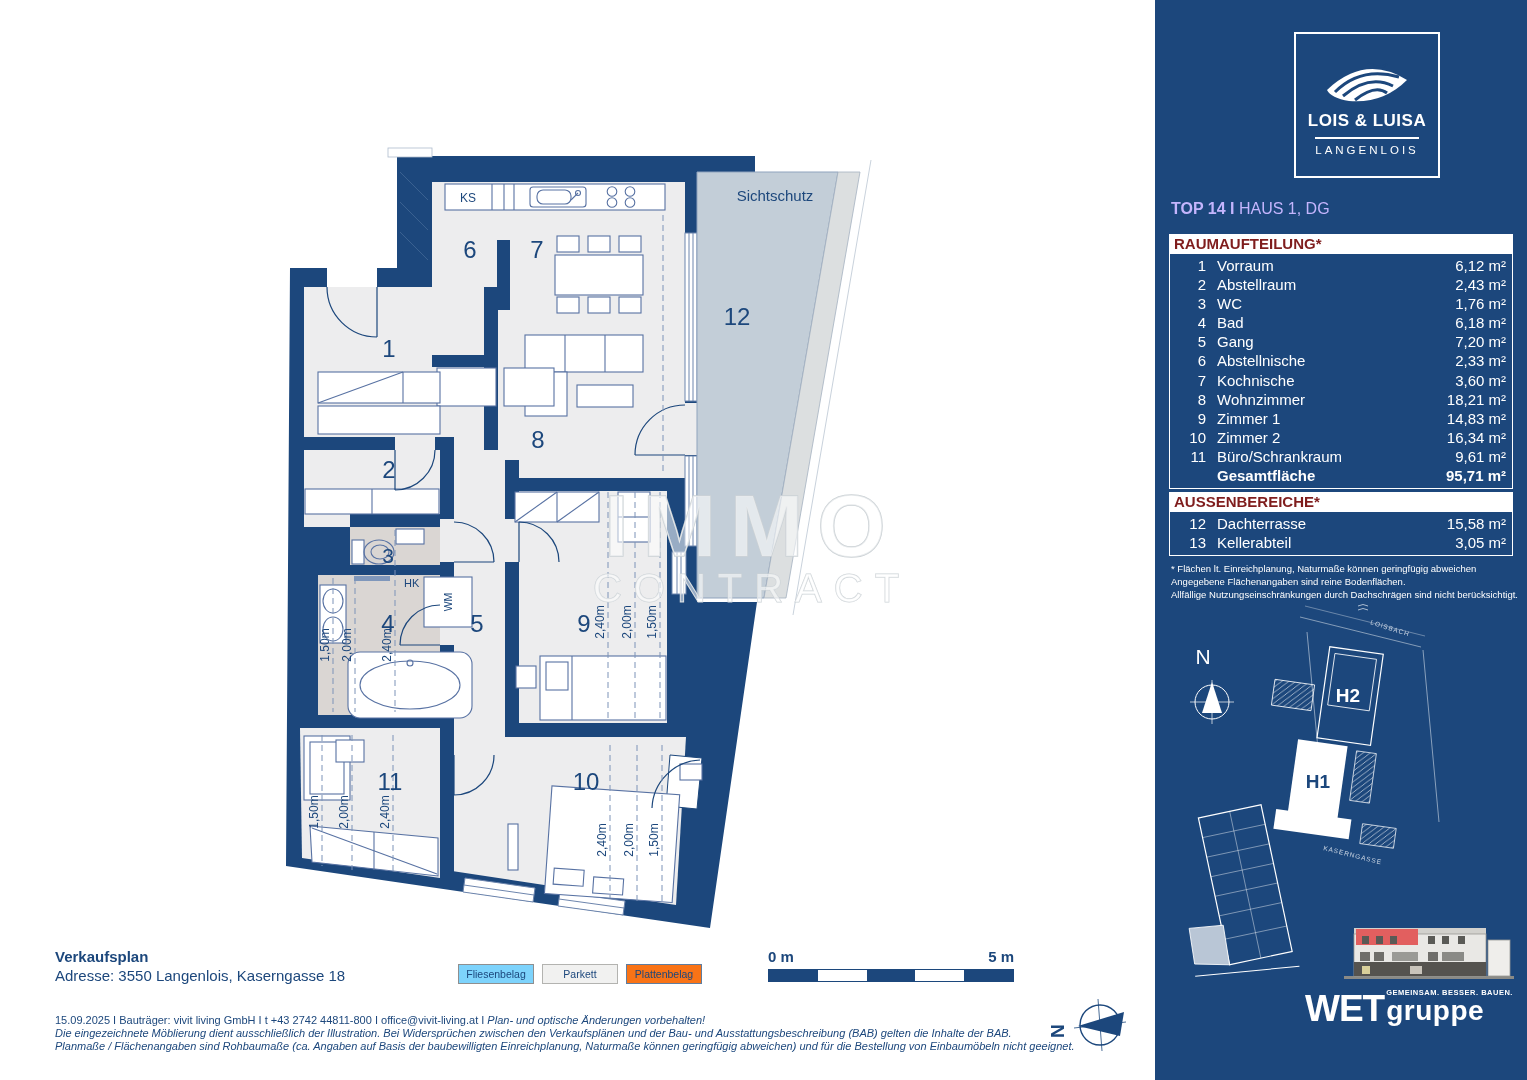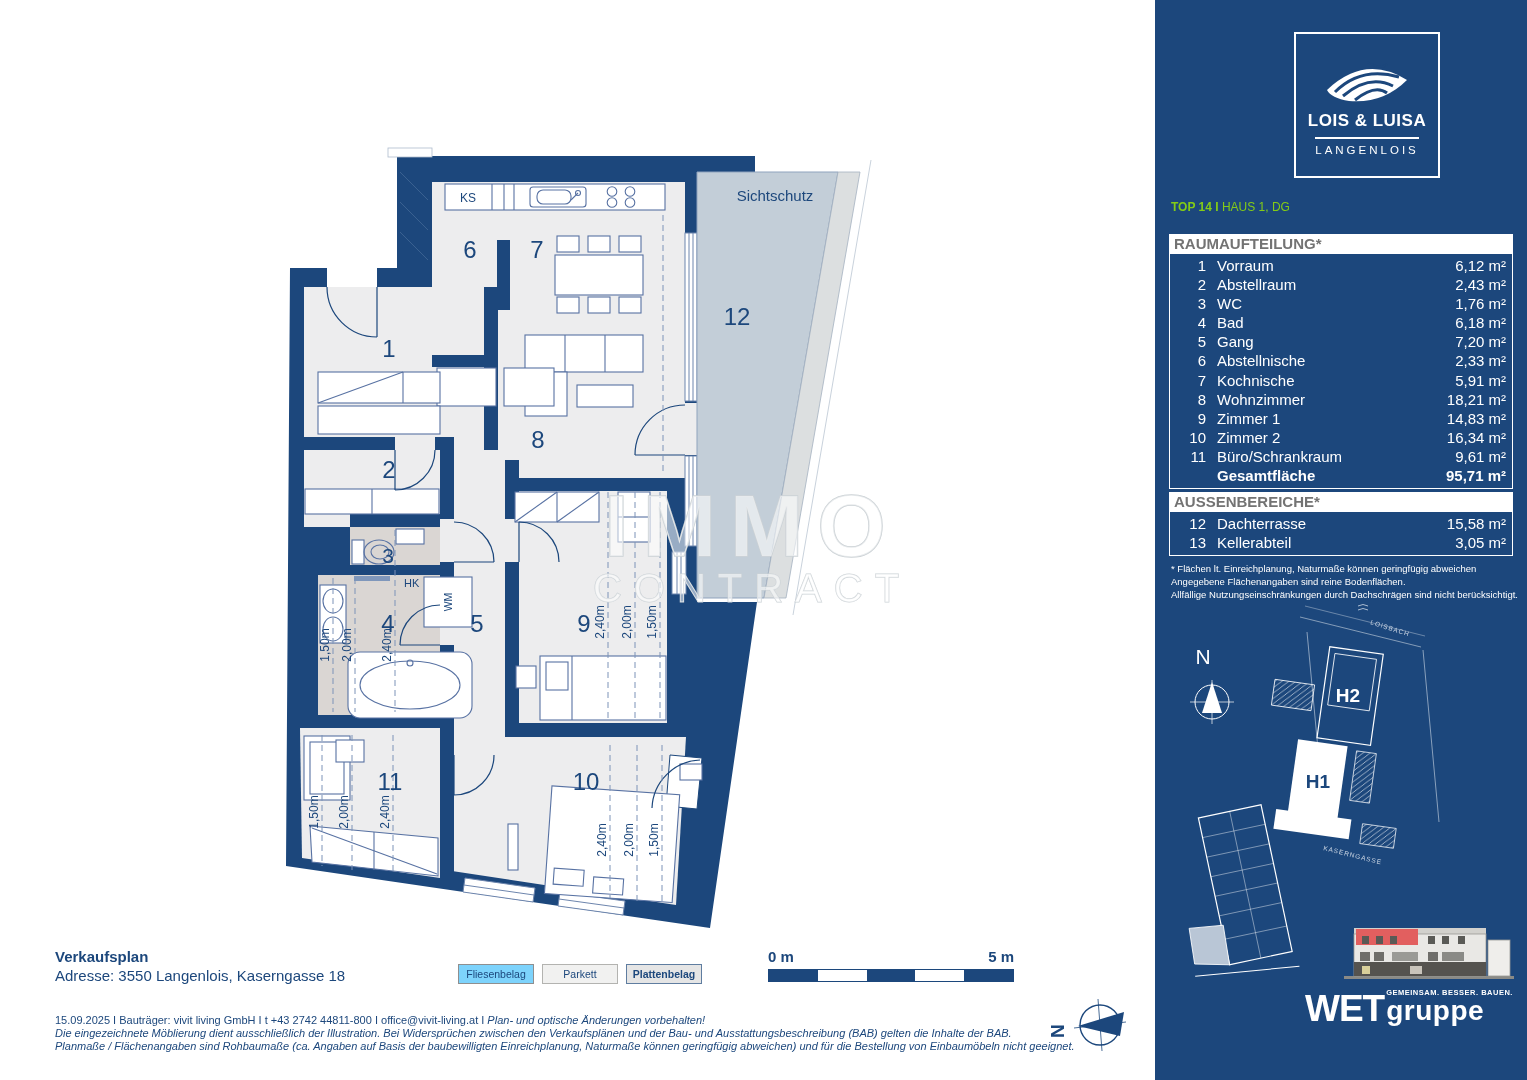--- a/index.html
+++ b/index.html
@@ -15,35 +15,35 @@
   .scalebar .seg{flex:1;}
   .seg.dark{background:#1c477c;} .seg.light{background:#fff;}
   
   .f-title{position:absolute;left:55px;top:948px;font-size:15px;font-weight:bold;}
   .f-addr{position:absolute;left:55px;top:967px;font-size:15px;}
   .legend{position:absolute;left:458px;top:964px;display:flex;gap:8px;}
   .legend .box{width:74px;height:18px;display:flex;align-items:center;justify-content:center;
     font-size:10.5px;color:#1c477c;}
   .box.sw0{background:#7dd3fc;border:1px solid #8f8f8f;}
   .box.sw1{background:#f1f1f0;border:1px solid #b3b3b0;}
-  .box.sw2{background:#e5e5e5;border:1px solid #5f7da0;font-weight:bold;}
+  .box.sw2{background:#f97316;border:1px solid #5f7da0;}
   .f-small{position:absolute;left:55px;top:1014px;font-size:11px;line-height:13px;white-space:nowrap;}
   .f-small .b{font-weight:normal;font-style:normal;}
   .f-small .i{font-style:italic;}
   
   aside{position:absolute;left:1155px;top:0;width:372px;height:1080px;background:#1c477c;color:#fff;}
   .logo-box{position:absolute;left:113px;top:32px;width:146px;height:146px;border:2.5px solid #fff;
     box-sizing:border-box;display:flex;flex-direction:column;align-items:center;padding-top:26px;margin-left:26px;}
   .logo-title{font-size:17px;font-weight:bold;letter-spacing:.5px;margin-top:9px;}
   .logo-div{width:104px;height:2px;background:#fff;margin:6px 0 5px;}
   .logo-sub{font-size:11.5px;letter-spacing:3px;}
-  .unit-title{position:absolute;left:16px;top:200px;font-size:12px;color:#84cc16;}
+  .unit-title{position:absolute;left:16px;top:200px;font-size:16px;color:#c4b5fd;}
   .unit-title .b{font-weight:bold;}
   .tbl{position:absolute;left:14px;width:344px;}
-  .tbl-h{background:#fff;color:#737373;font-weight:bold;font-size:15px;padding:1px 5px;height:18px;line-height:18px;}
+  .tbl-h{background:#fff;color:#7f1d1d;font-weight:bold;font-size:15px;padding:1px 5px;height:18px;line-height:18px;}
   .tbl-b{border:1px solid #fff;border-top:none;padding:2px 0 3px;}
   .trow{display:grid;grid-template-columns:36px 1fr 92px;font-size:15px;line-height:19.1px;color:#fff;}
   .trow .nr{text-align:right;}
   .trow .nm{padding-left:11px;}
   .trow .ar{text-align:right;padding-right:6px;}
   .trow.total{font-weight:bold;}
   .footnote{position:absolute;left:16px;top:562px;font-size:9.5px;line-height:13px;color:#fff;}
   .ma-logo{position:absolute;left:26px;top:952px;color:#fff;font-weight:bold;font-size:84px;line-height:84px;}
   .ma-logo .a{margin-left:-36px;}
   .wet{position:absolute;left:150px;top:988px;display:flex;align-items:flex-end;color:#fff;}
@@ -375,21 +375,21 @@
           <span class="ar">7,20 m²</span>
         </div>
       <div class="trow">
           <span class="nr">6</span>
           <span class="nm">Abstellnische</span>
           <span class="ar">2,33 m²</span>
         </div>
       <div class="trow">
           <span class="nr">7</span>
           <span class="nm">Kochnische</span>
-          <span class="ar">5,91 m²</span>
+          <span class="ar">3,60 m²</span>
         </div>
       <div class="trow">
           <span class="nr">8</span>
           <span class="nm">Wohnzimmer</span>
           <span class="ar">18,21 m²</span>
         </div>
       <div class="trow">
           <span class="nr">9</span>
           <span class="nm">Zimmer 1</span>
           <span class="ar">14,83 m²</span>

